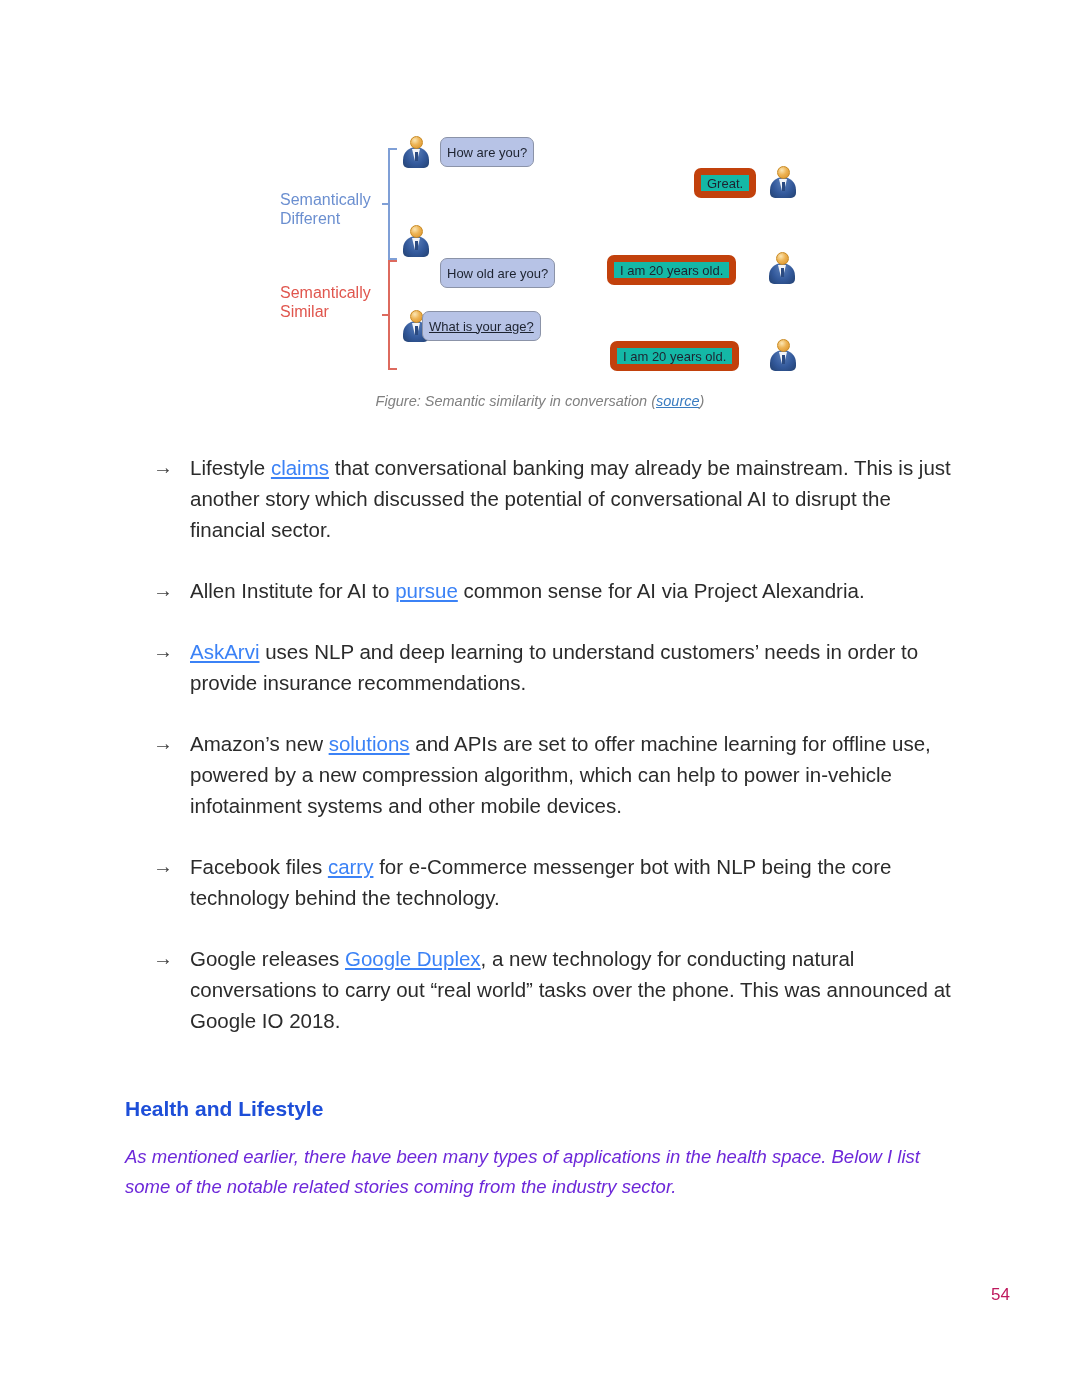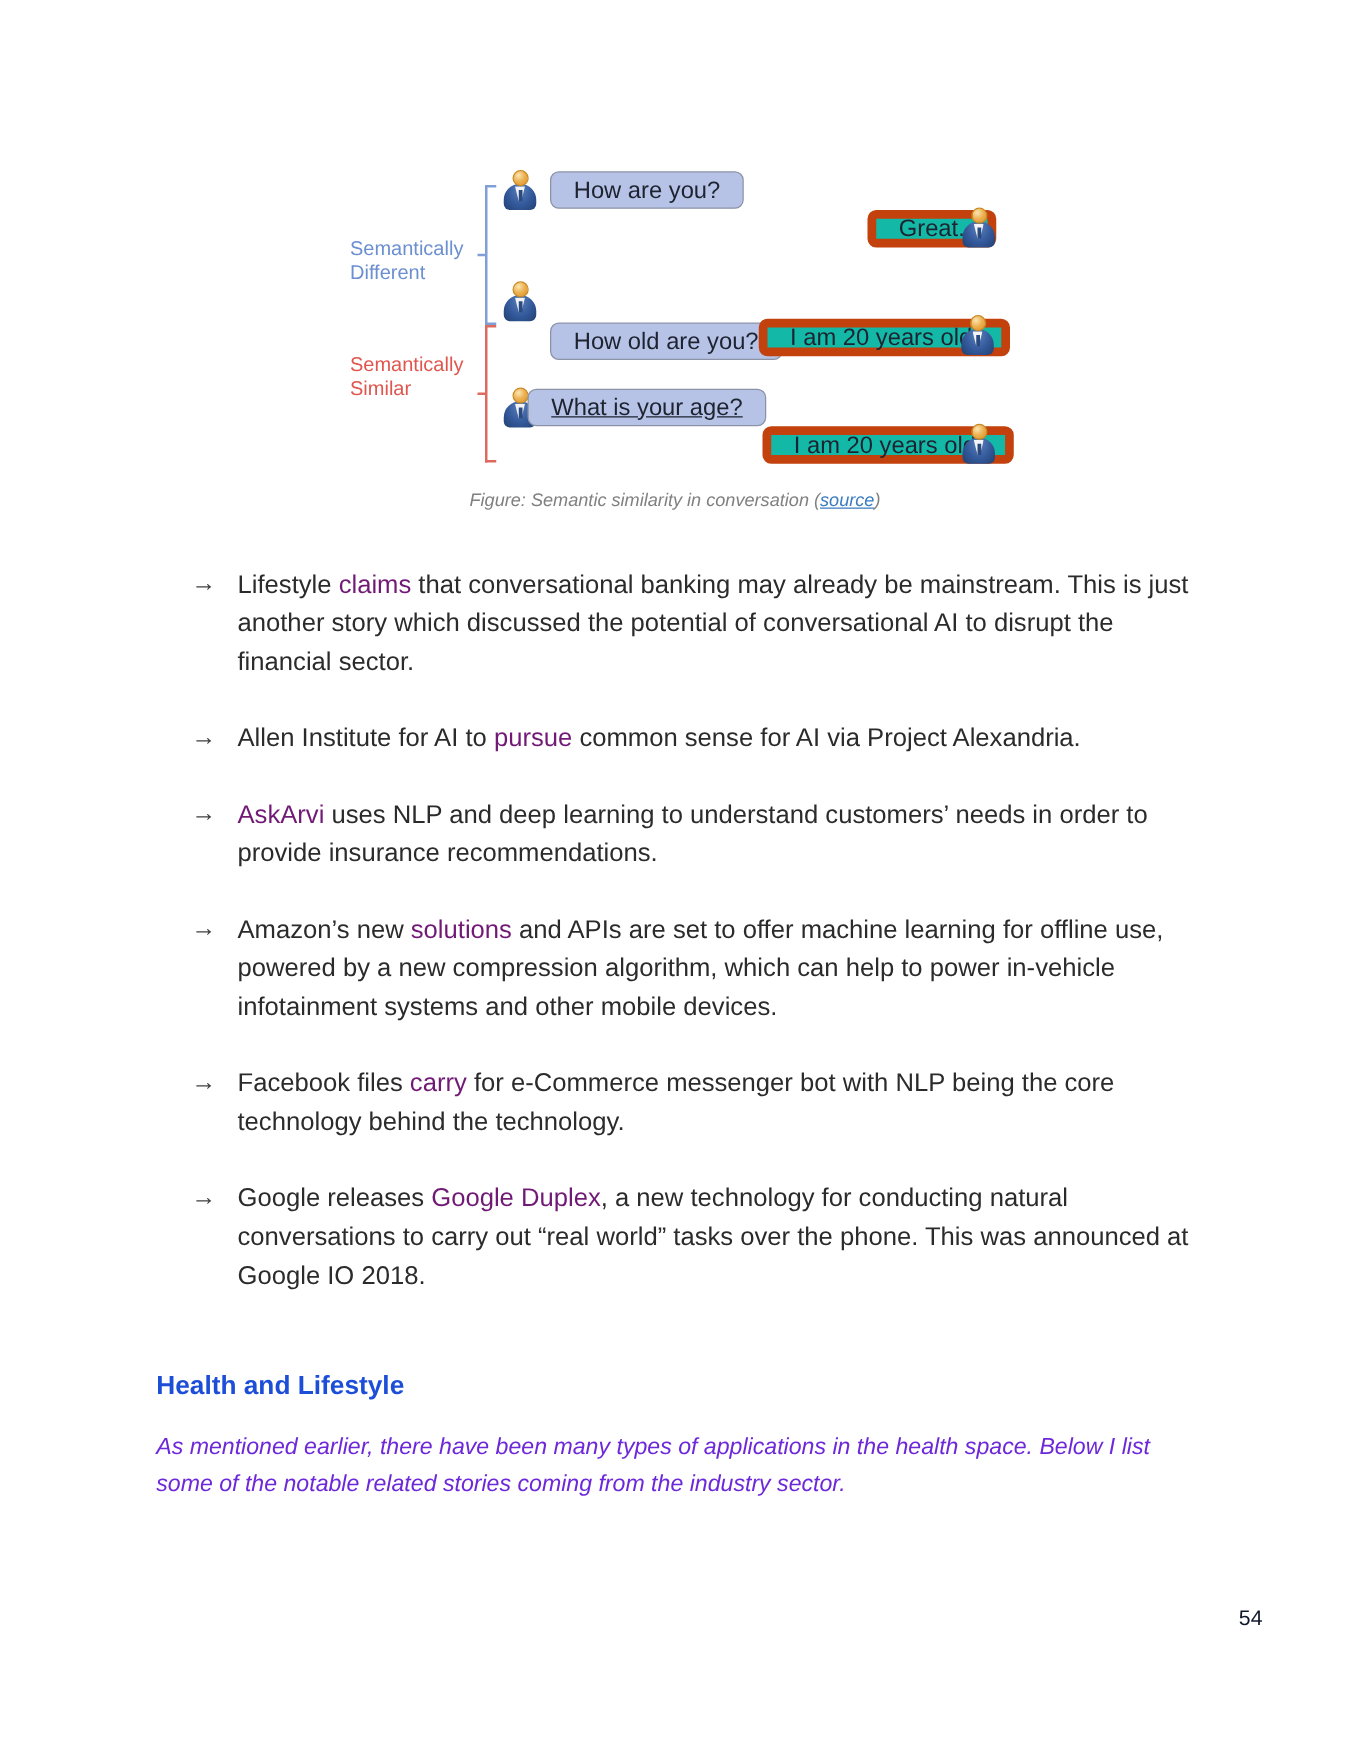--- a/index.html
+++ b/index.html
@@ -76,27 +76,27 @@
     top: 16px;
     width: 3px;
     height: 9px;
     background: #2b4a80;
   }
 
   .bubble {
     position: absolute;
     border-radius: 7px;
     box-sizing: border-box;
-    font-size: 19px;
+    font-size: 13px;
     line-height: 1;
     color: #1d2330;
     display: flex;
     align-items: center;
     justify-content: center;
-    padding: 0 18px;
+    padding: 0 6px;
     white-space: nowrap;
     font-family: "Liberation Sans", sans-serif;
   }
   .bubble.left {
     background: #b7c3e6;
     border: 1px solid #8b93a8;
   }
   .bubble.right {
     background: #14b8a6;
     border: 7px solid #c2410c;
@@ -179,21 +179,22 @@
   }
   .bullet .arrow {
     position: absolute;
     left: 28px;
     top: 0;
     font-size: 20px;
     line-height: 31px;
     color: #3f3f3f;
   }
   .bullet a, .bullet .link {
-    color: #701a75;
+    color: #3b82f6;
+    text-decoration: underline;
     cursor: pointer;
   }
 
   .section-heading {
     position: absolute;
     left: 125px;
     top: 1097px;
     font-size: 21px;
     font-weight: bold;
     color: #1d4ed8;
@@ -210,21 +211,21 @@
     font-style: italic;
     color: #6d28d9;
     font-family: "Liberation Sans", sans-serif;
   }
 
   .page-number {
     position: absolute;
     right: 70px;
     top: 1285px;
     font-size: 17px;
-    color: #0f172a;
+    color: #be185d;
     font-family: "Liberation Sans", sans-serif;
     text-align: center;
   }
 </style>
 </head>
 <body>
 
 <div class="page">
 
   <div class="figure-block">

